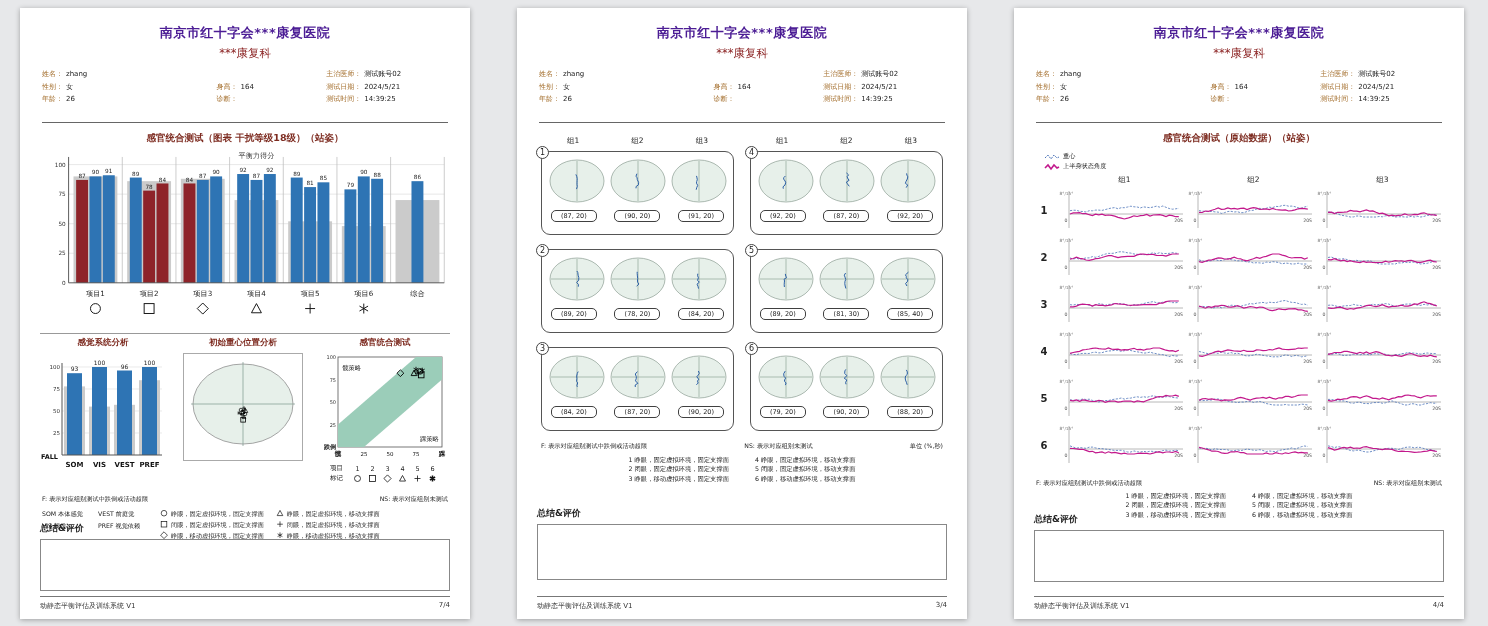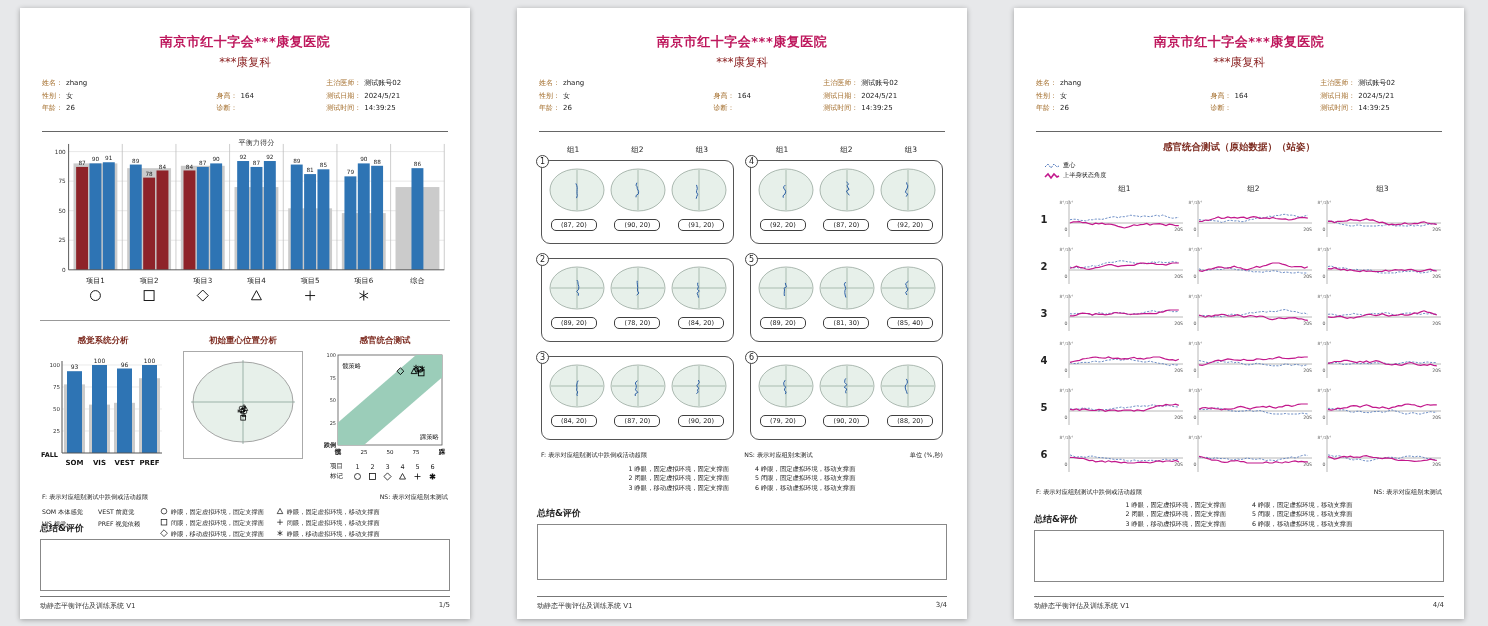--- a/index.html
+++ b/index.html
@@ -1,28 +1,28 @@
 <!DOCTYPE html>
 <html><head>
 <meta charset="utf-8">
 <style>
 *{box-sizing:border-box;margin:0;padding:0}
 html,body{width:1488px;height:626px;overflow:hidden}
 body{background:#e7e8ea;font-family:"DejaVu Sans","Liberation Sans",sans-serif;color:#222;position:relative}
 .page{position:absolute;top:8px;width:450px;height:611px;background:#fff;box-shadow:0 1px 5px rgba(0,0,0,.32)}
 #p1{left:20px}#p2{left:517px}#p3{left:1014px}
-.h-title{margin-top:25px;text-align:center;font-size:13px;font-weight:bold;color:#be185d;letter-spacing:.5px}
+.h-title{margin-top:16px;text-align:center;font-size:13px;font-weight:bold;color:#4c1d95;letter-spacing:.5px}
 .h-sub{margin-top:4px;text-align:center;font-size:11.5px;font-weight:normal;color:#8c2424}
 .info{display:grid;grid-template-columns:43% 27% 30%;margin:7px 22px 0;padding-bottom:16px;border-bottom:1px solid #666;font-size:7px;line-height:12.5px}
 .info .lab{color:#a5702f;margin-right:3px}
 .info .val{color:#222}
 .sec-title{margin-top:9px;text-align:center;font-size:9.5px;font-weight:bold;color:#7d2b20}
 .main-chart{margin:4px 20px 0}
 .split{border:none;border-top:1px solid #999;margin:2px 20px}
-.trio{display:flex;justify-content:space-between;margin:14px 20px 0}
+.trio{display:flex;justify-content:space-between;margin:3px 20px 0}
 .trio-col{display:flex;flex-direction:column;align-items:center}
 .trio-title{font-size:8.5px;font-weight:bold;color:#7d2b20;margin-bottom:2px}
 .cog-panel{border:1px solid #aaa;margin-top:2px;line-height:0}
 .strategy-rows{font-size:6.5px;margin-top:1px}
 .srow{display:flex;align-items:center;height:10px}
 .srow .srl{width:20px}
 .srow .sc{width:15px;text-align:center;line-height:0}
 .notes{margin:9px 22px 0;font-size:6.2px;color:#222;line-height:9px}
 .nrow1{display:flex;justify-content:space-between}
 .ncols{display:flex;margin-top:6px;gap:12px}
@@ -67,20 +67,21 @@
       <span><span class="lab">姓名：</span><span class="val">zhang</span></span>
       <span><span class="lab"></span><span class="val"></span></span>
       <span><span class="lab">主治医师：</span><span class="val">测试账号02</span></span>
       <span><span class="lab">性别：</span><span class="val">女</span></span>
       <span><span class="lab">身高：</span><span class="val">164</span></span>
       <span><span class="lab">测试日期：</span><span class="val">2024/5/21</span></span>
       <span><span class="lab">年龄：</span><span class="val">26</span></span>
       <span><span class="lab">诊断：</span><span class="val"></span></span>
       <span><span class="lab">测试时间：</span><span class="val">14:39:25</span></span>
     </div>
+  <div class="sec-title">感官统合测试（图表 干扰等级18级）（站姿）</div>
   <div class="main-chart"><svg width="410" height="178" viewBox="0 0 430 186">
         <text x="227" y="9" font-size="7.5" text-anchor="middle" fill="#333">平衡力得分</text>
         <line x1="30" y1="109" x2="424" y2="109" stroke="#dcdcdc" stroke-width="0.7"></line>
         <line x1="30" y1="78" x2="424" y2="78" stroke="#dcdcdc" stroke-width="0.7"></line>
         <line x1="30" y1="47" x2="424" y2="47" stroke="#dcdcdc" stroke-width="0.7"></line>
         <line x1="30" y1="16" x2="424" y2="16" stroke="#dcdcdc" stroke-width="0.7"></line>
         <text x="27" y="142.2" font-size="6" text-anchor="end" fill="#333">0</text>
         <text x="27" y="111.2" font-size="6" text-anchor="end" fill="#333">25</text>
         <text x="27" y="80.2" font-size="6" text-anchor="end" fill="#333">50</text>
         <text x="27" y="49.2" font-size="6" text-anchor="end" fill="#333">75</text>
@@ -320,21 +321,21 @@
           </div>
         </div>
       </div>
     </div>
   <div class="summary">
     <div class="summary-title">总结&amp;评价</div>
     <div class="summary-box"></div>
   </div>
   <div class="pfooter">
     <span>动静态平衡评估及训练系统 V1</span>
-    <span>1/5</span>
+    <span>7/4</span>
   </div>
 </div>
 
 <div class="page" id="p2">
   <div class="h-title">南京市红十字会***康复医院</div>
   <div class="h-sub">***康复科</div>
   <div class="info">
       <span><span class="lab">姓名：</span><span class="val">zhang</span></span>
       <span><span class="lab"></span><span class="val"></span></span>
       <span><span class="lab">主治医师：</span><span class="val">测试账号02</span></span>

